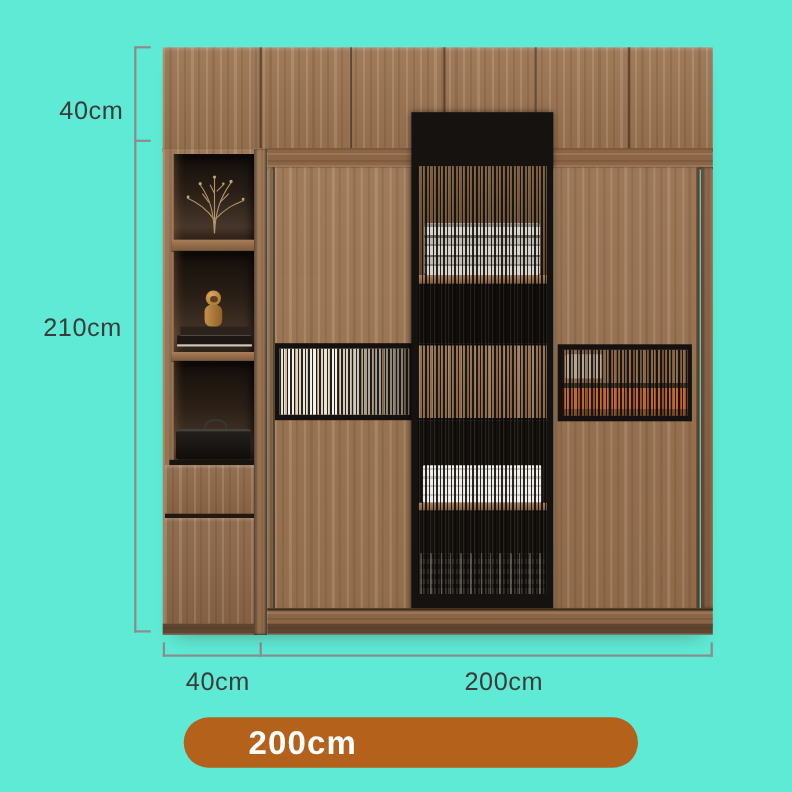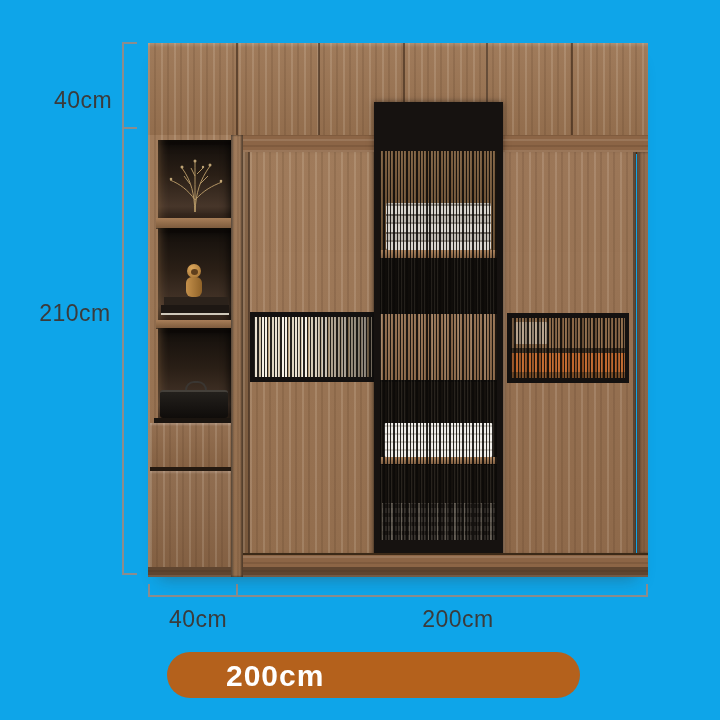--- a/index.html
+++ b/index.html
@@ -1,16 +1,16 @@
 <!DOCTYPE html>
 <html><head>
 <meta charset="utf-8">
 <style>
   html,body{margin:0;padding:0;background:#ffffff;}
-  .canvas{position:relative;width:720px;height:720px;background:#0ea5e9;overflow:hidden;
+  .canvas{position:relative;width:720px;height:720px;background:#5eead4;overflow:hidden;
           font-family:"Liberation Sans",sans-serif;}
 
   
   .dim-line{position:absolute;background:#8c8c8c;}
   .dim-label{position:absolute;color:#3b3b3b;font-size:23px;letter-spacing:.5px;text-align:center;}
 
   
   .wood-v{background-color:#9a7351;background-image:
     repeating-linear-gradient(90deg, rgba(255,244,228,.14) 0 2px, rgba(0,0,0,0) 2px 6px,
       rgba(70,44,24,.14) 6px 8px, rgba(0,0,0,0) 8px 13px),
@@ -37,21 +37,21 @@
 </head>
 <body>
 
 <div class="canvas">
 
   <div class="dim-line" style="left:122px;top:43px;width:2px;height:532px;"></div>
   <div class="dim-line" style="left:122px;top:42px;width:15px;height:2px;"></div>
   <div class="dim-line" style="left:122px;top:127px;width:15px;height:2px;"></div>
   <div class="dim-line" style="left:122px;top:573px;width:15px;height:2px;"></div>
   <div class="dim-label" style="left:43px;top:87px;width:80px;">40cm</div>
-  <div class="dim-label" style="left:25px;top:300px;width:100px;">210cm</div>
+  <div class="dim-label" style="left:25px;top:284px;width:100px;">210cm</div>
 
   <div class="dim-line" style="left:148px;top:595px;width:500px;height:2px;"></div>
   <div class="dim-line" style="left:148px;top:584px;width:2px;height:13px;"></div>
   <div class="dim-line" style="left:236px;top:584px;width:2px;height:13px;"></div>
   <div class="dim-line" style="left:646px;top:584px;width:2px;height:13px;"></div>
   <div class="dim-label" style="left:158px;top:606px;width:80px;">40cm</div>
   <div class="dim-label" style="left:408px;top:606px;width:100px;">200cm</div>
 
   <div class="size-badge">200cm</div>
 

